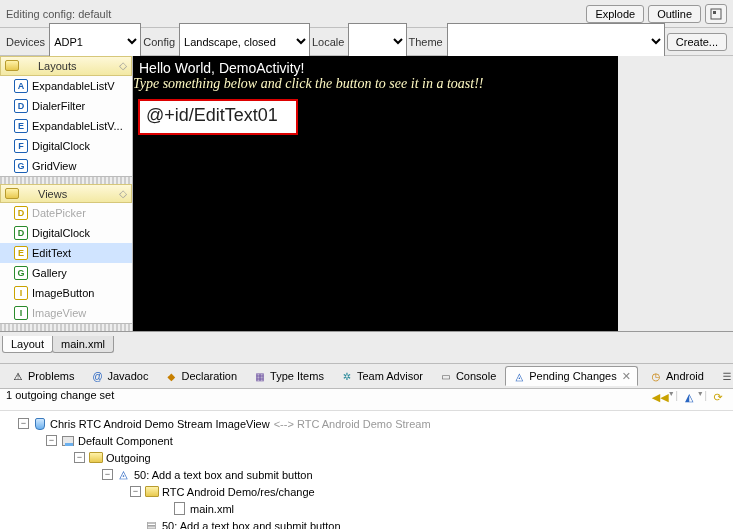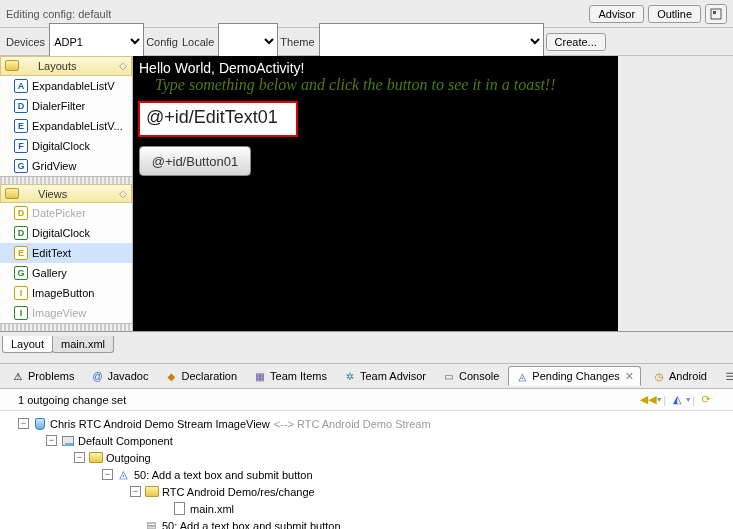--- a/index.html
+++ b/index.html
@@ -30,39 +30,39 @@
   .pal-item { display: flex; align-items: center; gap: 4px; padding: 3px 4px 3px 14px; cursor: pointer; white-space: nowrap; }
   .pal-item.selected { background: #d0e4ff; }
   .pal-letter { width: 14px; height: 14px; border: 1px solid #1a5fb4; color: #1a5fb4; font-size: 9px; font-weight: bold; display: flex; align-items: center; justify-content: center; background: #fff; border-radius: 2px;}
   .pal-letter.green { border-color: #2a8a2a; color: #2a8a2a; }
   .pal-letter.yellow { border-color: #c9a200; color: #c9a200; }
   .scroll-stub { height: 8px; background: repeating-linear-gradient(90deg,#ccc,#ccc 2px,#eee 2px,#eee 4px); border-top:1px solid #bbb;}
   
   .canvas-wrap { flex: 1; position: relative; background: #ececec; }
   .canvas { position: absolute; left: 0; top: 0; width: 485px; height: 275px; background: #000; }
   .canvas .hello { color: #fff; font-size: 14px; padding: 4px 6px 0 6px; }
-  .canvas .hint { color: #4d7c0f; font-style: italic; font-family: "Times New Roman", serif; font-size: 16px; padding: 0 6px 6px 22px; }
+  .canvas .hint { color: #fef9c3; font-style: italic; font-family: "Times New Roman", serif; font-size: 14px; padding: 0 6px 6px 0; }
   .canvas .editbox { margin: 2px 6px; width: 158px; height: 34px; background: #fff; border: 1px solid #333; outline: 2px solid #d00; outline-offset: -1px; font-size: 18px; color: #222; padding: 4px 6px; }
   .canvas .btnbox { margin: 10px 6px; width: 112px; height: 30px; background: linear-gradient(#fdfdfd,#d5d5d5); border: 1px solid #888; border-radius: 4px; font-size: 13px; color: #333; display:flex; align-items:center; justify-content:center; }
 
   
   .editor-tabs { height: 22px; display: flex; align-items: flex-end; border-top: 1px solid #999; background: #ececec; padding-left: 2px; }
   .ed-tab { border: 1px solid #999; border-top: none; background: #fdfdfd; padding: 2px 8px; margin-right: -1px; font-size: 11px; border-radius: 0 0 3px 3px;}
   .ed-tab.inactive { background: #e2e2e2; }
 
   
   .views-row { display: flex; align-items: center; height: 26px; background: #ececec; padding: 0 4px; gap: 2px; border-bottom: 1px solid #bbb; border-top: 1px solid #bbb; margin-top: 10px;}
   .view-tab { display: flex; align-items: center; gap: 3px; padding: 2px 6px; border: 1px solid transparent; border-radius: 3px 3px 0 0; cursor: pointer; white-space: nowrap;}
   .view-tab.active { background: #fdfdfd; border-color: #999; border-bottom-color: #fdfdfd; }
   .view-icon { width: 14px; height: 14px; display:flex; align-items:center; justify-content:center; font-size:10px;}
   .close-x { color: #888; margin-left: 2px; }
   .views-spacer { flex: 1; }
 
   
-  .outgoing-header { display: flex; align-items: center; height: 22px; padding: 0 18px; background: #fdfdfd; border-bottom: 1px solid #ddd; }
+  .outgoing-header { display: flex; height: 22px; padding: 0 6px; background: #fdfdfd; border-bottom: 1px solid #ddd; }
   .outgoing-header .spacer { flex:1; }
   .og-tool { width:18px; height:16px; display:flex; align-items:center; justify-content:center; cursor:pointer; padding:0 2px;}
   .trilft { color:#c9a200; font-size:11px;}
   .triup { color:#2a66c2; font-size:11px;}
   .sep { color:#ccc; padding:0 2px;}
   
   
   .tree { flex: 1; background: #fff; overflow: auto; padding: 4px 0 10px 0; position:relative;}
   .tree-row { display: flex; align-items: center; height: 17px; white-space: nowrap; }
   .twist { width: 11px; height: 11px; border: 1px solid #888; display:flex; align-items:center; justify-content:center; margin-right: 3px; font-size: 9px; line-height:1; color:#555; background:#fff;}
@@ -72,36 +72,39 @@
   .comp { width:12px; height:10px; background:#e8e8e8; border:1px solid #888; position:relative;}
   .comp::after{content:"";position:absolute;left:2px;top:6px;width:8px;height:3px;background:#6bb0ee;}
   .file-ic { width:11px; height:13px; background:#fff; border:1px solid #888;}
   .tree .faded { color: #999; }
 </style>
 </head>
 <body>
 
 <div class="top-bar">
   <span class="top-title">Editing config:  default</span>
-  <button class="btn">Advisor</button>
+  <button class="btn">Explode</button>
   <button class="btn">Outline</button>
   <div class="icon-btn">
     <svg width="12" height="12" viewBox="0 0 12 12">
         <rect x="1" y="1" width="10" height="10" fill="none" stroke="#555"></rect>
         <rect x="3" y="3" width="3" height="3" fill="#555"></rect>
       </svg>
   </div>
 </div>
 
 <div class="config-bar">
   <label>Devices</label>
   <select class="sel-devices">
     <option>ADP1</option>
   </select>
   <label>Config</label>
+  <select class="sel-config">
+    <option>Landscape, closed</option>
+  </select>
   <label>Locale</label>
   <select class="sel-locale">
     <option></option>
   </select>
   <label>Theme</label>
   <select class="sel-theme">
     <option></option>
   </select>
   <button class="btn">Create...</button>
 </div>
@@ -167,21 +170,20 @@
           <span style="opacity:.35">ImageView</span>
         </div>
       </div>
     <div class="scroll-stub"></div>
   </div>
   <div class="canvas-wrap">
     <div class="canvas">
       <div class="hello">Hello World, DemoActivity!</div>
       <div class="hint">Type something below and click the button to see it in a toast!!</div>
       <div class="editbox">@+id/EditText01</div>
-      <div class="btnbox">@+id/Button01</div>
     </div>
   </div>
 </div>
 
 <div class="editor-tabs">
   <div class="ed-tab">Layout</div>
   <div class="ed-tab inactive">main.xml</div>
 </div>
 
 <div class="views-row">
@@ -192,21 +194,21 @@
   <div class="view-tab">
     <span class="view-icon" style="color:#2a66c2">@</span>
     <span>Javadoc</span>
   </div>
   <div class="view-tab">
     <span class="view-icon" style="color:#c77f00">◆</span>
     <span>Declaration</span>
   </div>
   <div class="view-tab">
     <span class="view-icon" style="color:#6b4fa0">▦</span>
-    <span>Team Items</span>
+    <span>Type Items</span>
   </div>
   <div class="view-tab">
     <span class="view-icon" style="color:#2a8a9a">✲</span>
     <span>Team Advisor</span>
   </div>
   <div class="view-tab">
     <span class="view-icon" style="color:#555">▭</span>
     <span>Console</span>
   </div>
   <div class="view-tab active">

